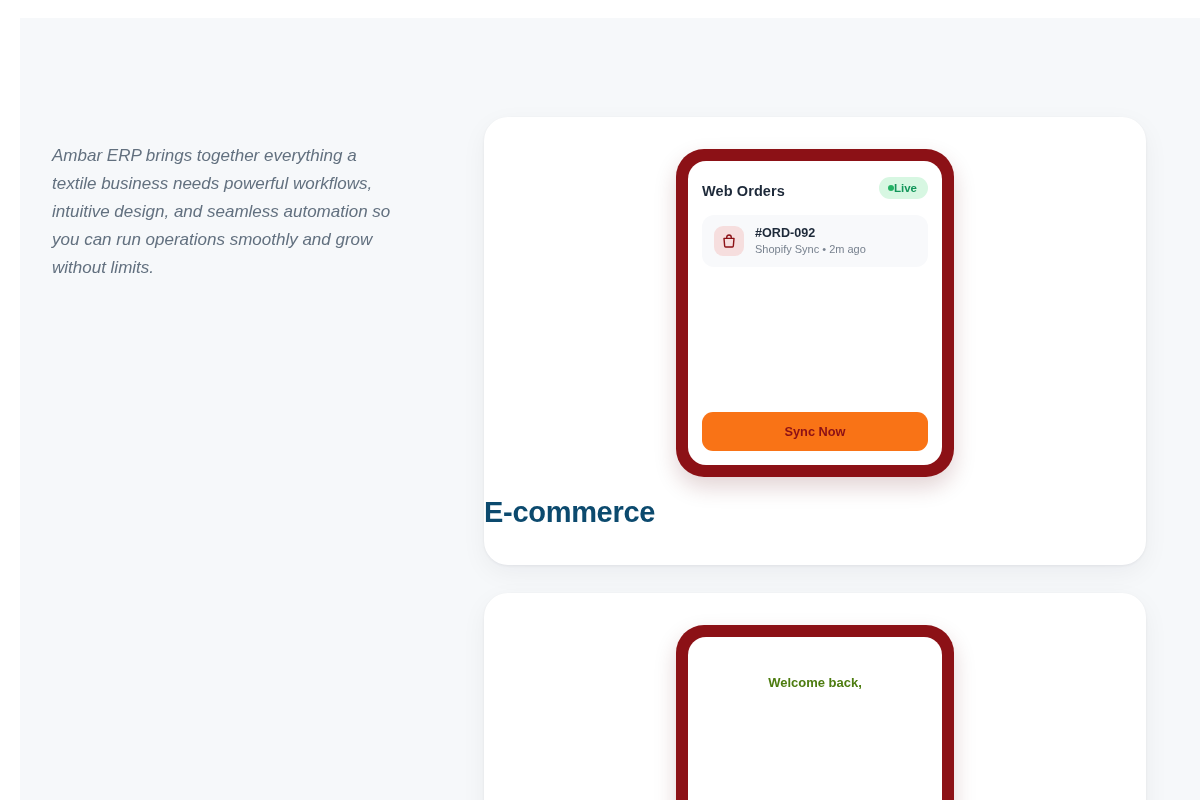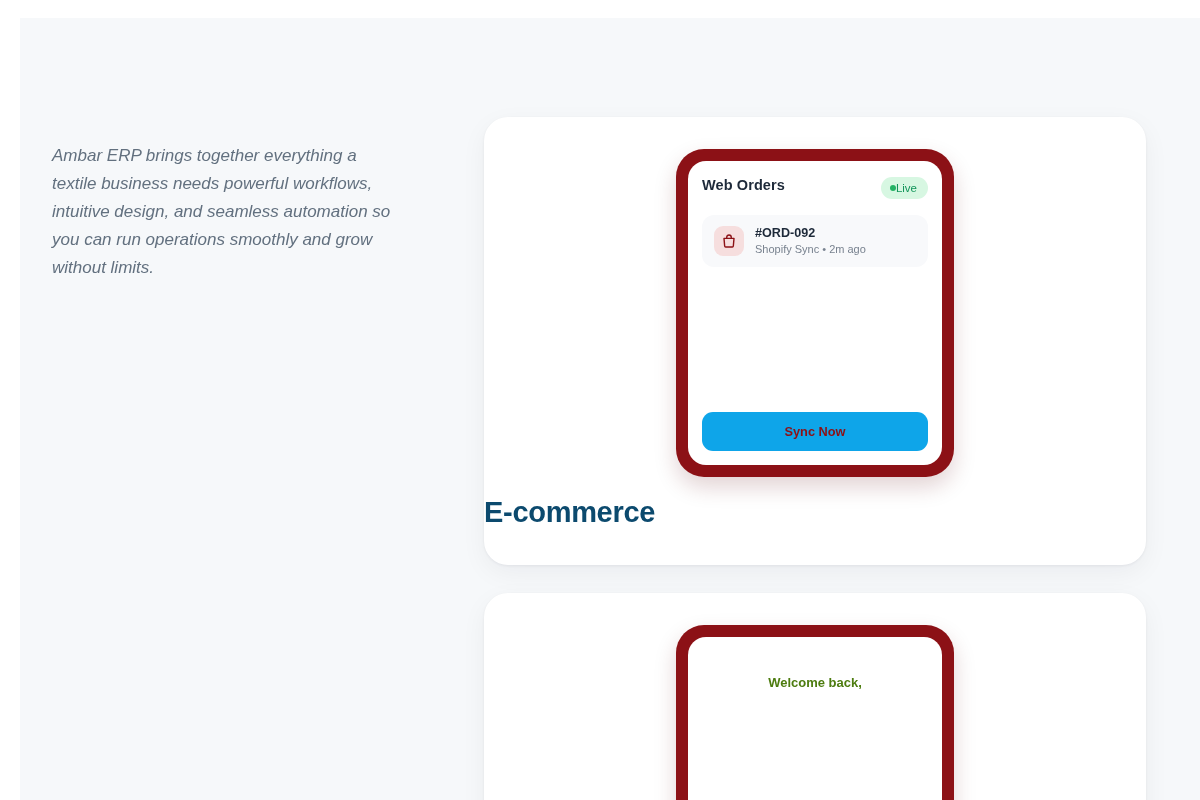--- a/index.html
+++ b/index.html
@@ -83,39 +83,39 @@
     background: #ffffff;
     border-radius: 18px;
     padding: 16px 14px 14px 14px;
     min-height: 304px;
     display: flex;
     flex-direction: column;
   }
 
   .screen-head {
     display: flex;
-    align-items: flex-start;
+    align-items: flex-end;
     justify-content: space-between;
     margin-bottom: 16px;
   }
 
   .screen-title {
     font-size: 14.5px;
     font-weight: 700;
     color: #1d2939;
     letter-spacing: .1px;
   }
 
   .badge-live {
     display: inline-flex;
     align-items: center;
     background: #d7f7e2;
     color: #12955a;
     font-size: 11.5px;
-    font-weight: 400;
+    font-weight: 700;
     padding: 5px 11px 5px 9px;
     border-radius: 999px;
   }
 
   .badge-dot {
     width: 6px;
     height: 6px;
     border-radius: 50%;
     background: #23b264;
     display: inline-block;
@@ -156,21 +156,21 @@
     color: #78828f;
     line-height: 15px;
     margin-top: 1px;
   }
 
   .screen-spacer { flex: 1 1 auto; min-height: 56px; }
 
   .sync-btn {
     display: block;
     width: 100%;
-    background: #0ea5e9;
+    background: #f97316;
     color: #8c1116;
     border: none;
     border-radius: 11px;
     font-size: 12.8px;
     font-weight: 700;
     padding: 12px 0;
     text-align: center;
     font-family: inherit;
     cursor: pointer;
   }

